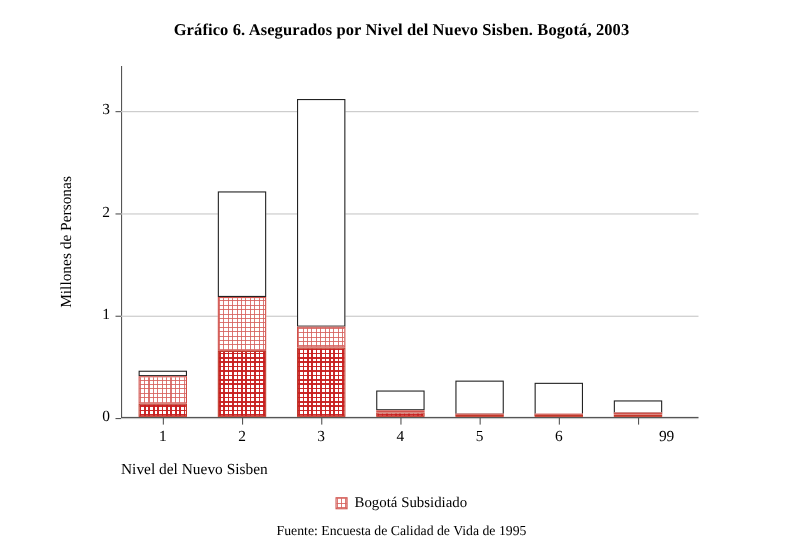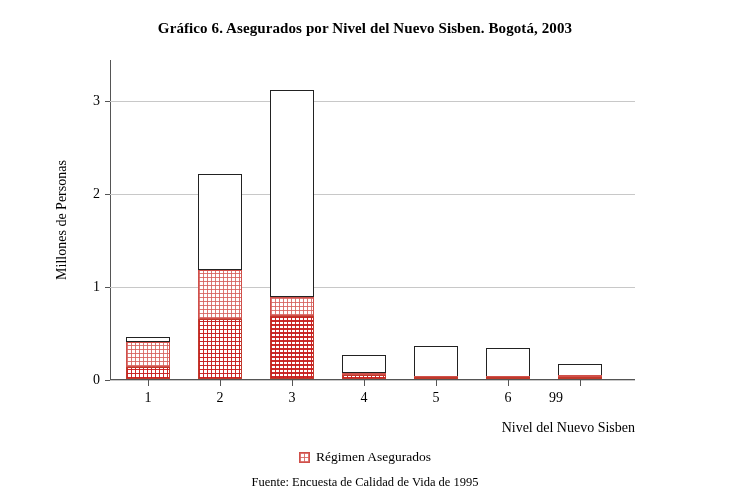--- a/index.html
+++ b/index.html
@@ -93,21 +93,21 @@
     transform: rotate(-90deg);
     white-space: nowrap;
     font-size: 14px;
     font-family: "Liberation Serif", serif;
   }
   #x-axis-title {
     position: absolute;
     left: 110px;
     width: 525px;
     top: 420px;
-    text-align: right;
+    text-align: left;
     font-size: 14px;
     font-family: "Liberation Serif", serif;
   }
 
   
   .bar-group {
     position: absolute;
     bottom: 1px;
   }
   .seg {
@@ -288,27 +288,27 @@
     <div class="xtick-mark" style="left:254px;"></div>
     <div class="xtick-label" style="left:254px;">4</div>
 
     <div class="xtick-mark" style="left:326px;"></div>
     <div class="xtick-label" style="left:326px;">5</div>
 
     <div class="xtick-mark" style="left:398px;"></div>
     <div class="xtick-label" style="left:398px;">6</div>
 
     <div class="xtick-mark" style="left:470px;"></div>
-    <div class="xtick-label" style="left:446px;">99</div>
+    <div class="xtick-label" style="left:496px;">99</div>
   </div>
 
   <div id="x-axis-title">Nivel del Nuevo Sisben</div>
 
   <div id="legend">
     <div class="legend-item">
       <span class="swatch subsidiado"></span>
-      <span>Régimen Asegurados</span>
+      <span>Bogotá Subsidiado</span>
     </div>
   </div>
 
   <div id="source-note">Fuente: Encuesta de Calidad de Vida de 1995</div>
 
 </div>
 
 </body></html>

